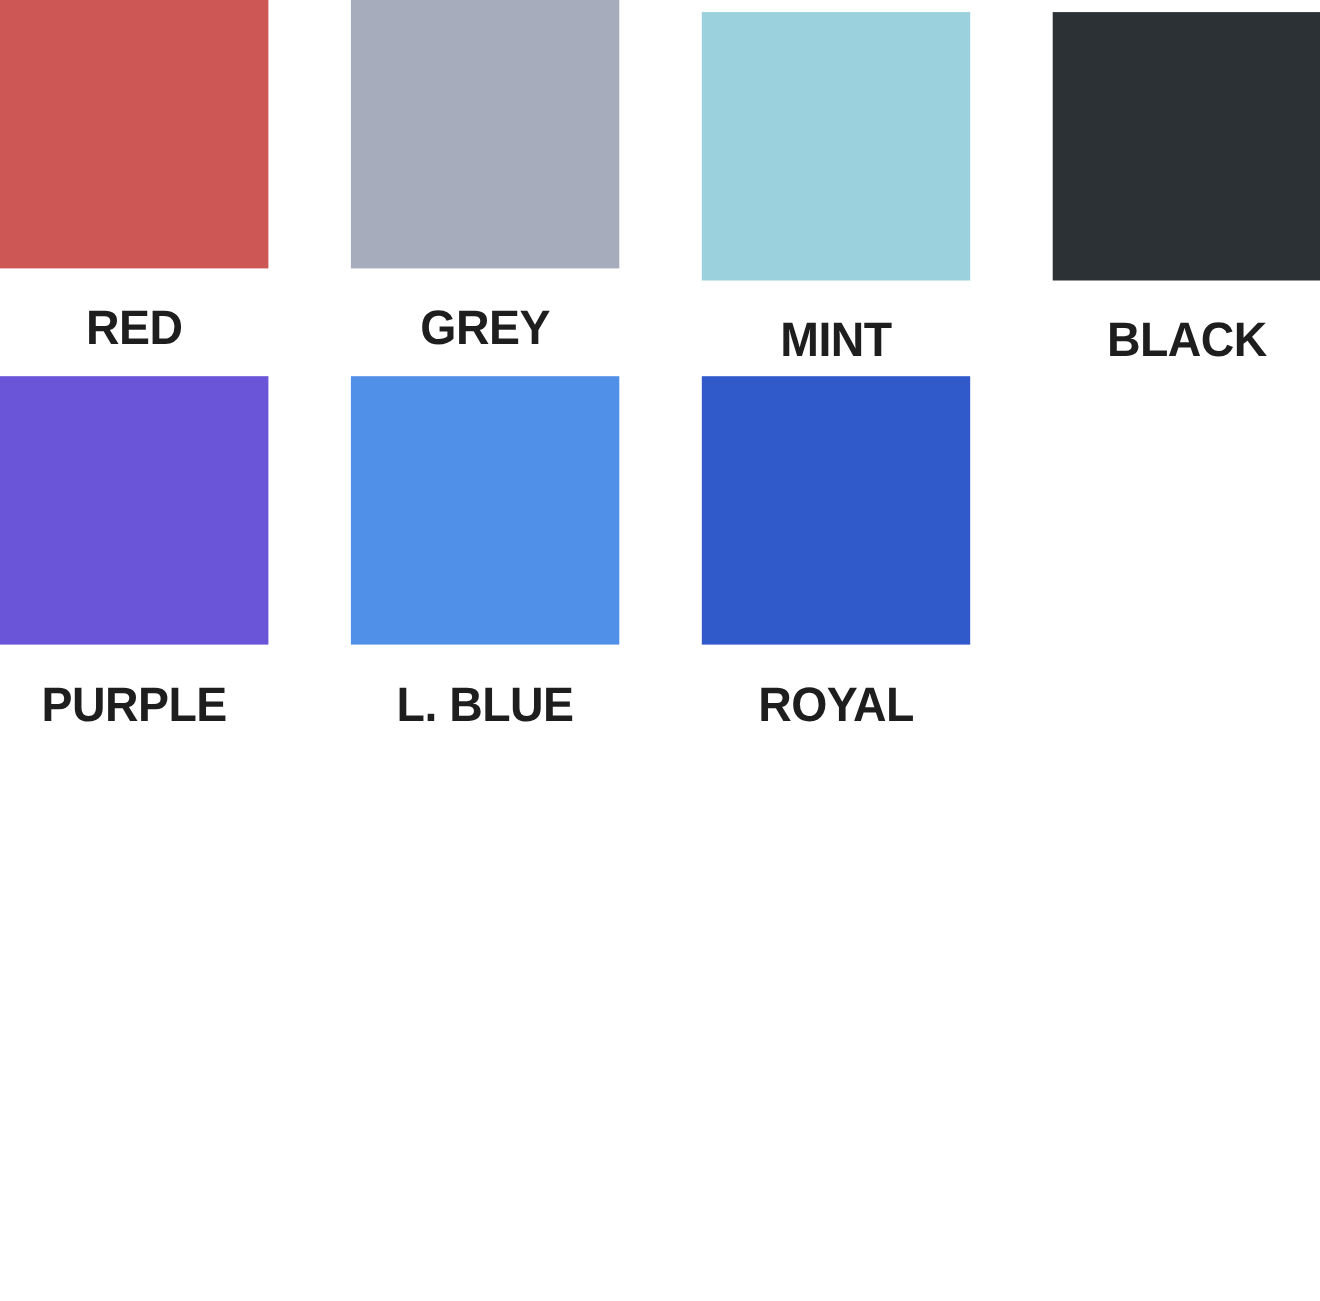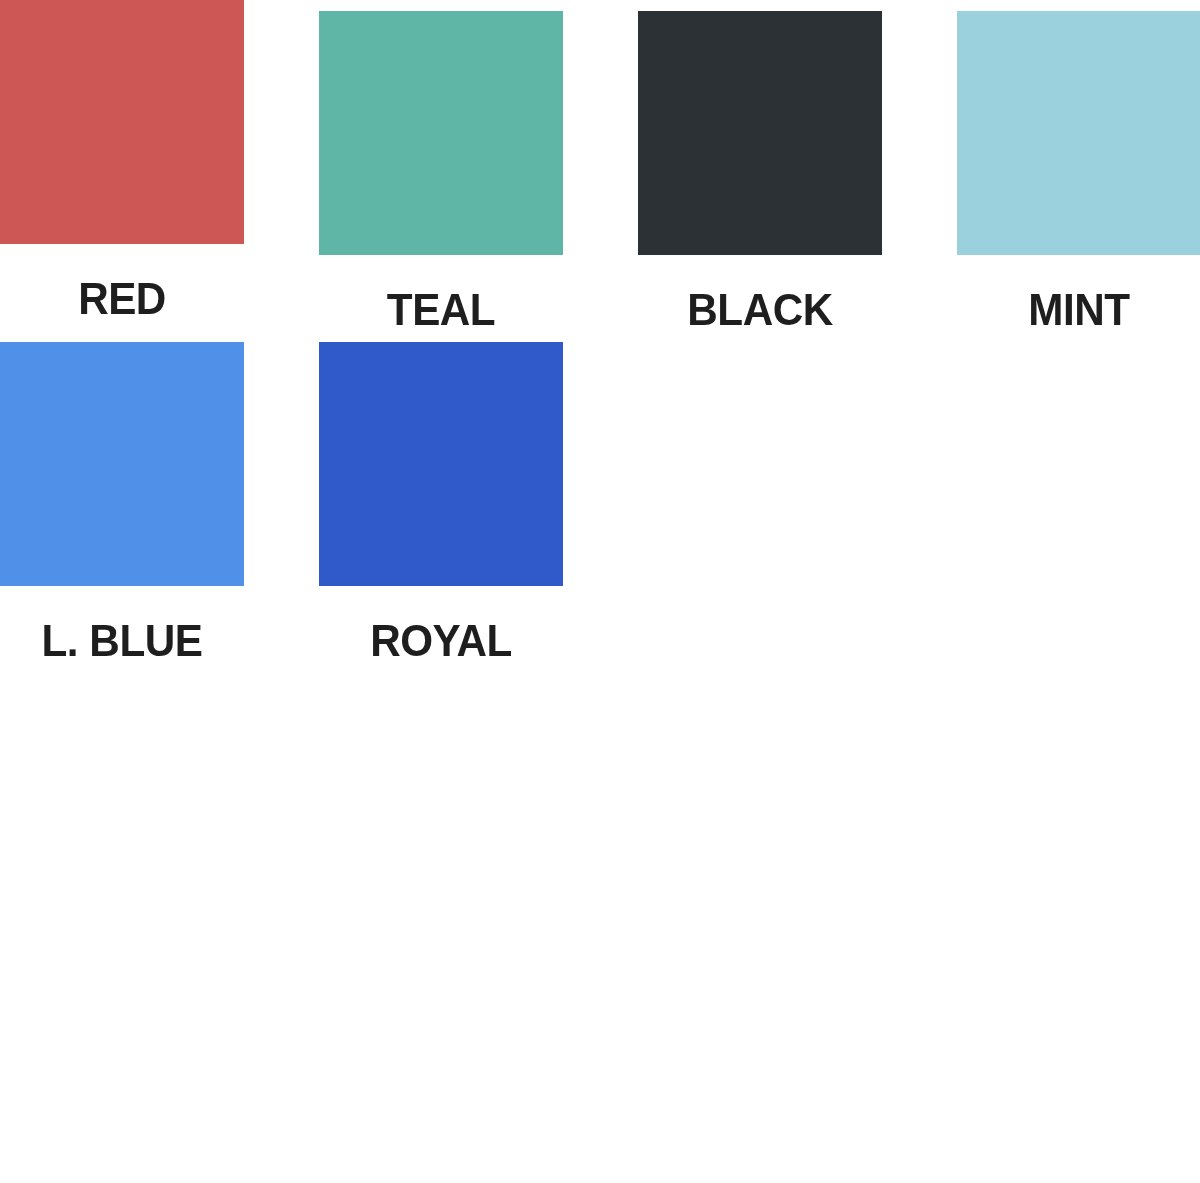--- a/index.html
+++ b/index.html
@@ -64,37 +64,41 @@
 
 <div id="palette-grid">
 
   <div class="swatch-cell row-1">
     <div class="swatch-chip" style="background-color: rgb(205, 87, 84);"></div>
     <div class="swatch-label" style="color: rgb(30, 30, 30);">RED</div>
   </div>
 
 
 
+  <div class="swatch-cell row-1">
+    <div class="swatch-chip" style="background-color: rgb(166, 172, 188);"></div>
+    <div class="swatch-label" style="color: rgb(30, 30, 30);">GREY</div>
+  </div>
+
 
 
   <div class="swatch-cell row-2">
-    <div class="swatch-chip" style="background-color: rgb(95, 181, 166);"></div>
-    <div class="swatch-label" style="color: rgb(30, 30, 30);">TEAL</div>
+    <div class="swatch-chip" style="background-color: rgb(155, 209, 220);"></div>
+    <div class="swatch-label" style="color: rgb(30, 30, 30);">MINT</div>
   </div>
 
   <div class="swatch-cell row-2">
     <div class="swatch-chip" style="background-color: rgb(43, 49, 52);"></div>
     <div class="swatch-label" style="color: rgb(30, 30, 30);">BLACK</div>
   </div>
 
-  <div class="swatch-cell row-2">
-    <div class="swatch-chip" style="background-color: rgb(155, 209, 220);"></div>
-    <div class="swatch-label" style="color: rgb(30, 30, 30);">MINT</div>
+  <div class="swatch-cell row-3">
+    <div class="swatch-chip" style="background-color: rgb(106, 84, 216);"></div>
+    <div class="swatch-label" style="color: rgb(30, 30, 30);">PURPLE</div>
   </div>
-
 
   <div class="swatch-cell row-3">
     <div class="swatch-chip" style="background-color: rgb(81, 144, 232);"></div>
     <div class="swatch-label" style="color: rgb(30, 30, 30);">L. BLUE</div>
   </div>
 
   <div class="swatch-cell row-3">
     <div class="swatch-chip" style="background-color: rgb(48, 89, 202);"></div>
     <div class="swatch-label" style="color: rgb(30, 30, 30);">ROYAL</div>
   </div>

